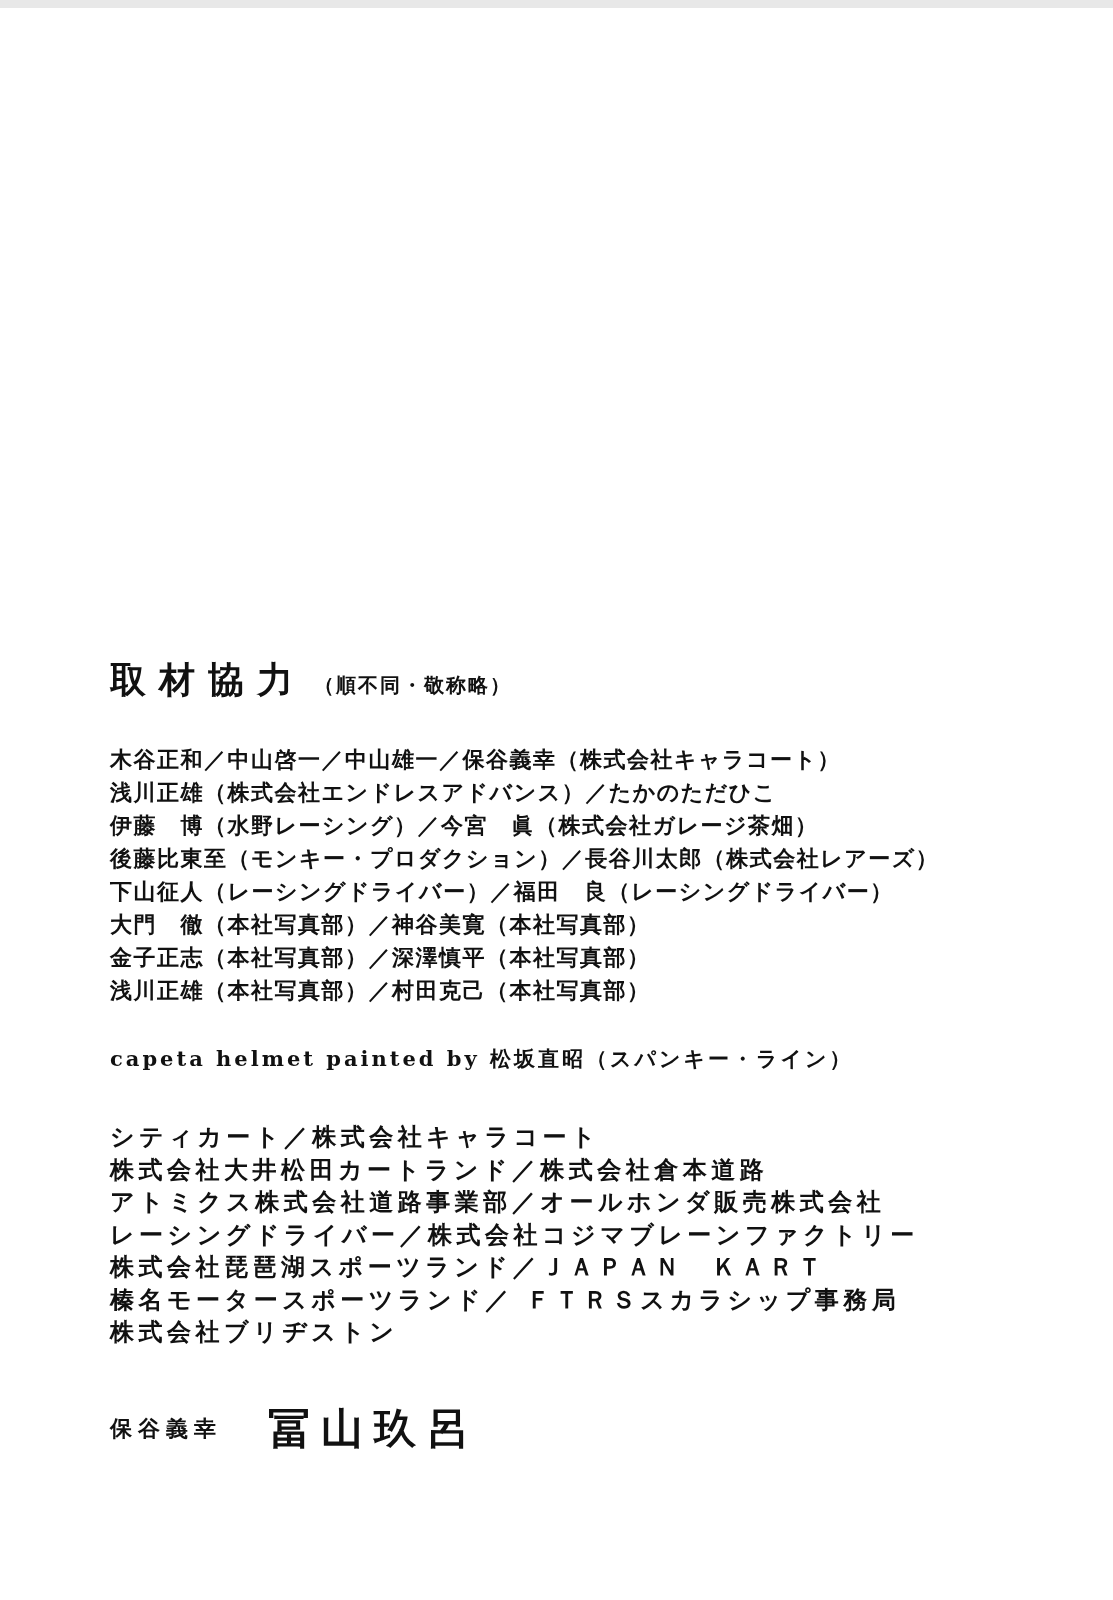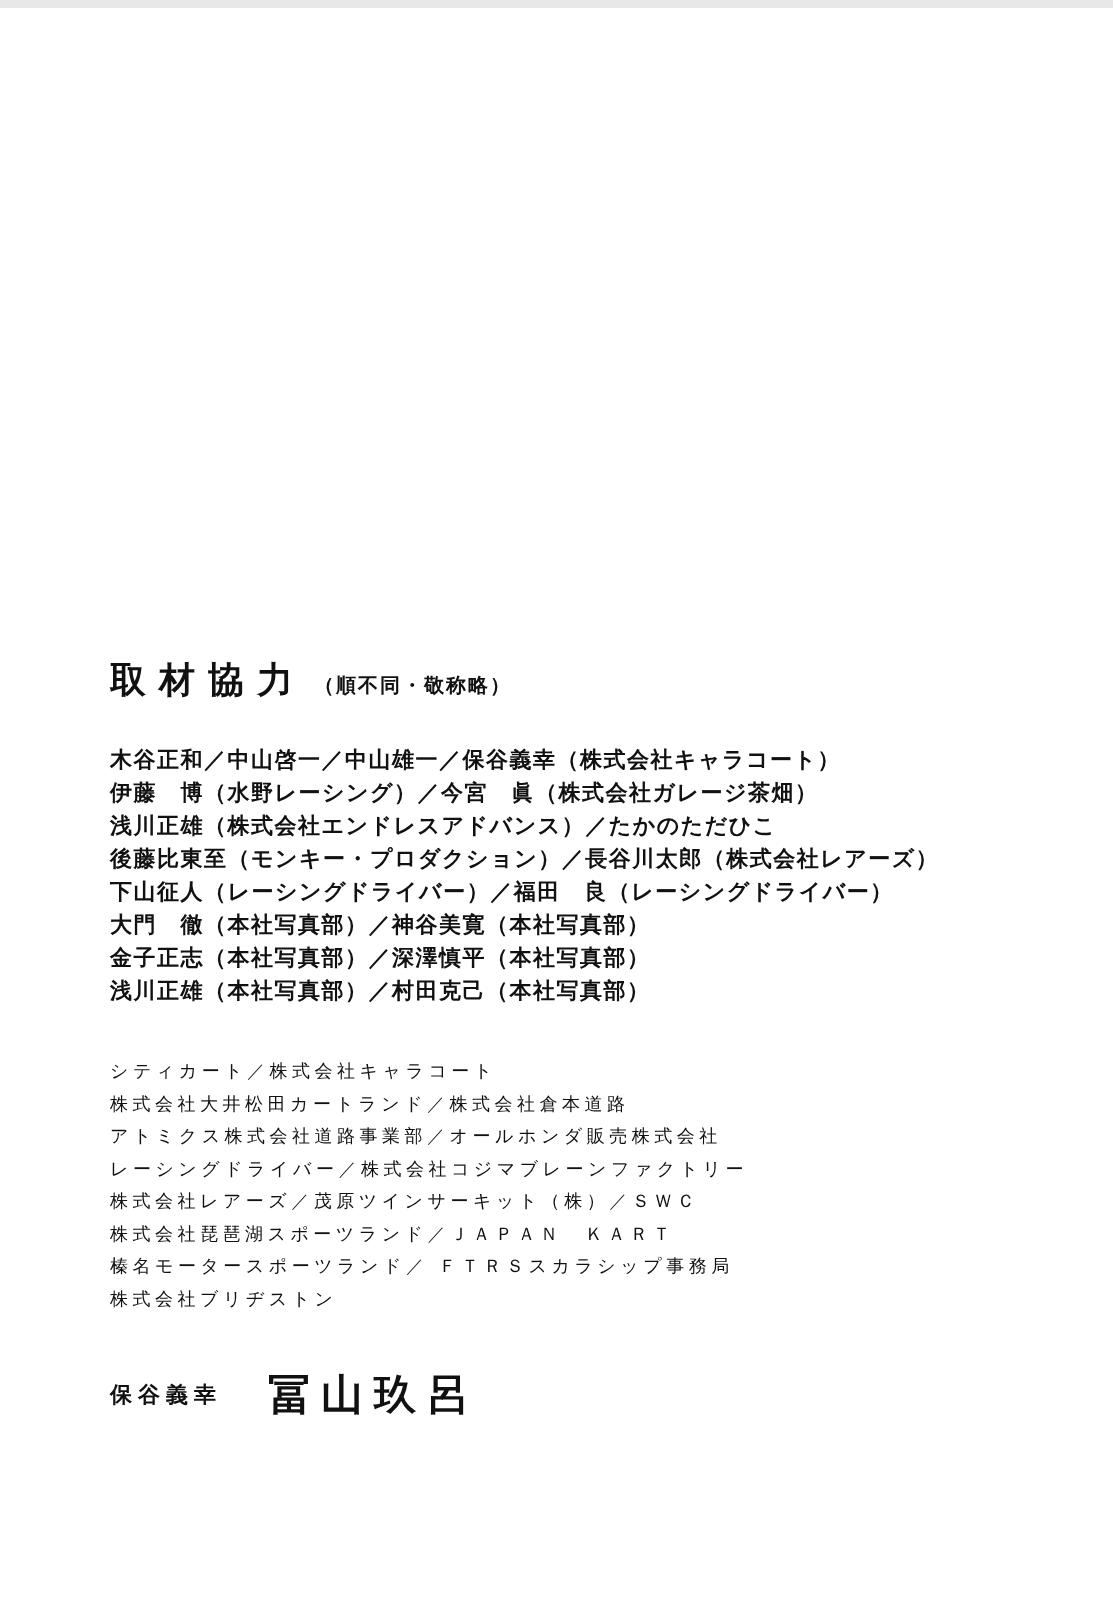--- a/index.html
+++ b/index.html
@@ -53,22 +53,22 @@
     margin-top: 38px;
     font-size: 21px;
     font-weight: 700;
     letter-spacing: 3px;
     white-space: nowrap;
   }
   .companies {
     margin-top: 48px;
   }
   .companies .line {
-    font-size: 18px;
-    font-weight: 400;
+    font-size: 24px;
+    font-weight: 700;
     letter-spacing: 4.5px;
     line-height: 32.5px;
     white-space: nowrap;
   }
   .footer {
     margin-top: 52px;
     display: flex;
     align-items: center;
     white-space: nowrap;
   }
@@ -90,36 +90,36 @@
 <div class="page">
   <div class="content">
 
     <div class="heading">
       <span class="heading-title">取材協力</span>
       <span class="heading-note">（順不同・敬称略）</span>
     </div>
 
     <div class="names">
       <div class="line">木谷正和／中山啓一／中山雄一／保谷義幸（株式会社キャラコート）</div>
+      <div class="line">浅川正雄（株式会社エンドレスアドバンス）／たかのただひこ</div>
       <div class="line">伊藤　博（水野レーシング）／今宮　眞（株式会社ガレージ茶畑）</div>
-      <div class="line">浅川正雄（株式会社エンドレスアドバンス）／たかのただひこ</div>
       <div class="line">後藤比東至（モンキー・プロダクション）／長谷川太郎（株式会社レアーズ）</div>
       <div class="line">下山征人（レーシングドライバー）／福田　良（レーシングドライバー）</div>
       <div class="line">大門　徹（本社写真部）／神谷美寛（本社写真部）</div>
       <div class="line">金子正志（本社写真部）／深澤慎平（本社写真部）</div>
       <div class="line">浅川正雄（本社写真部）／村田克己（本社写真部）</div>
     </div>
 
+    <div class="helmet">capeta helmet painted by 松坂直昭（スパンキー・ライン）</div>
 
     <div class="companies">
       <div class="line">シティカート／株式会社キャラコート</div>
       <div class="line">株式会社大井松田カートランド／株式会社倉本道路</div>
       <div class="line">アトミクス株式会社道路事業部／オールホンダ販売株式会社</div>
       <div class="line">レーシングドライバー／株式会社コジマブレーンファクトリー</div>
-      <div class="line">株式会社レアーズ／茂原ツインサーキット（株）／ＳＷＣ</div>
       <div class="line">株式会社琵琶湖スポーツランド／ＪＡＰＡＮ　ＫＡＲＴ</div>
       <div class="line">榛名モータースポーツランド／ ＦＴＲＳスカラシップ事務局</div>
       <div class="line">株式会社ブリヂストン</div>
     </div>
 
     <div class="footer">
       <span class="footer-label">保谷義幸</span>
       <span class="footer-name">冨山玖呂</span>
     </div>
 

